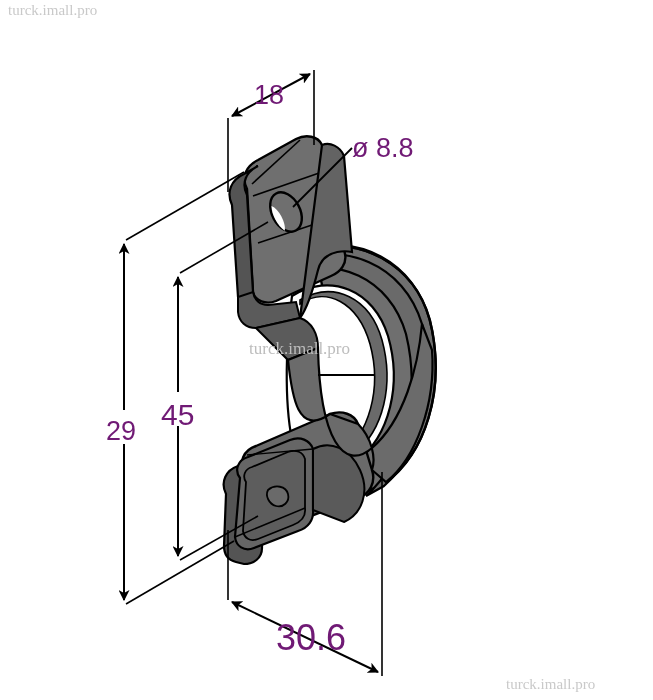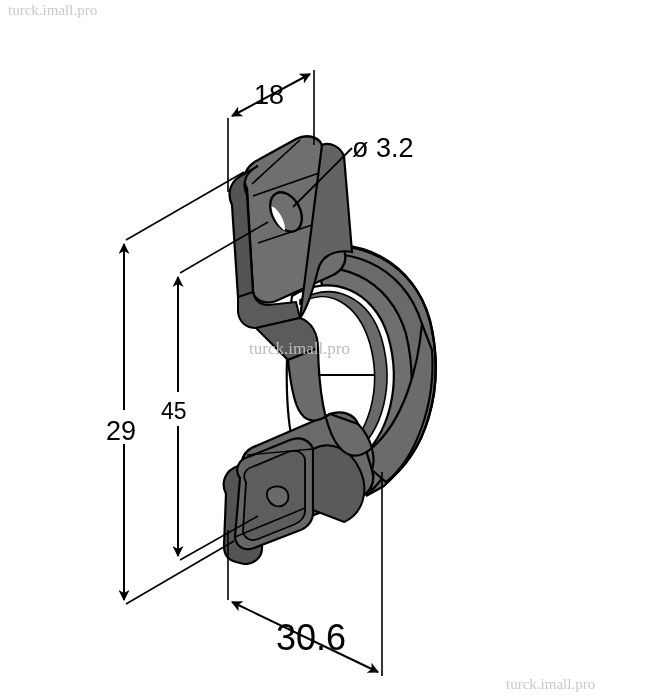--- a/index.html
+++ b/index.html
@@ -44,29 +44,29 @@
   }
   #wm-center {
     left: 249px;
     top: 339px;
     font-size: 17px;
     color: #bdbdbd;
   }
   .dim-text {
     position: absolute;
     font-family: "Liberation Sans", sans-serif;
-    color: #000000;
+    color: #701a75;
     white-space: nowrap;
     user-select: none;
   }
   #dim-18       { left: 254px; top: 80px;  font-size: 27px; }
   #dim-d56      { left: 352px; top: 133px; font-size: 27px; }
   #dim-d262     { left: 216px; top: 360px; font-size: 27px; }
   #dim-62       { left: 106px; top: 416px; font-size: 27px; }
-  #dim-45       { left: 161px; top: 398px; font-size: 23px; }
+  #dim-45       { left: 161px; top: 398px; font-size: 30px; }
   #dim-306      { left: 276px; top: 617px; font-size: 36px; }
 </style>
 </head>
 <body>
 
 <div id="stage">
 
   <svg id="drawing-svg" viewBox="0 0 653 700" xmlns="http://www.w3.org/2000/svg">
 
     <defs>
@@ -253,21 +253,21 @@
       <line x1="180" y1="273" x2="268" y2="222"></line>
       <line x1="180" y1="560" x2="258" y2="516"></line>
 
       <line x1="228" y1="530" x2="228" y2="600"></line>
       <line x1="382" y1="472" x2="382" y2="676"></line>
       <line x1="232" y1="602" x2="378" y2="672" stroke-width="2" marker-start="url(#arrow-start)" marker-end="url(#arrow-end)"></line>
     </g>
   </svg>
 
   <div class="dim-text" id="dim-18">18</div>
-  <div class="dim-text" id="dim-d56">ø 3.2</div>
+  <div class="dim-text" id="dim-d56">ø 8.8</div>
   <div class="dim-text" id="dim-62">29</div>
   <div class="dim-text" id="dim-45">45</div>
   <div class="dim-text" id="dim-306">30.6</div>
 
   <div class="wm" id="wm-top-left">turck.imall.pro</div>
   <div class="wm" id="wm-center">turck.imall.pro</div>
   <div class="wm" id="wm-bottom-right">turck.imall.pro</div>
 
 </div>
 

